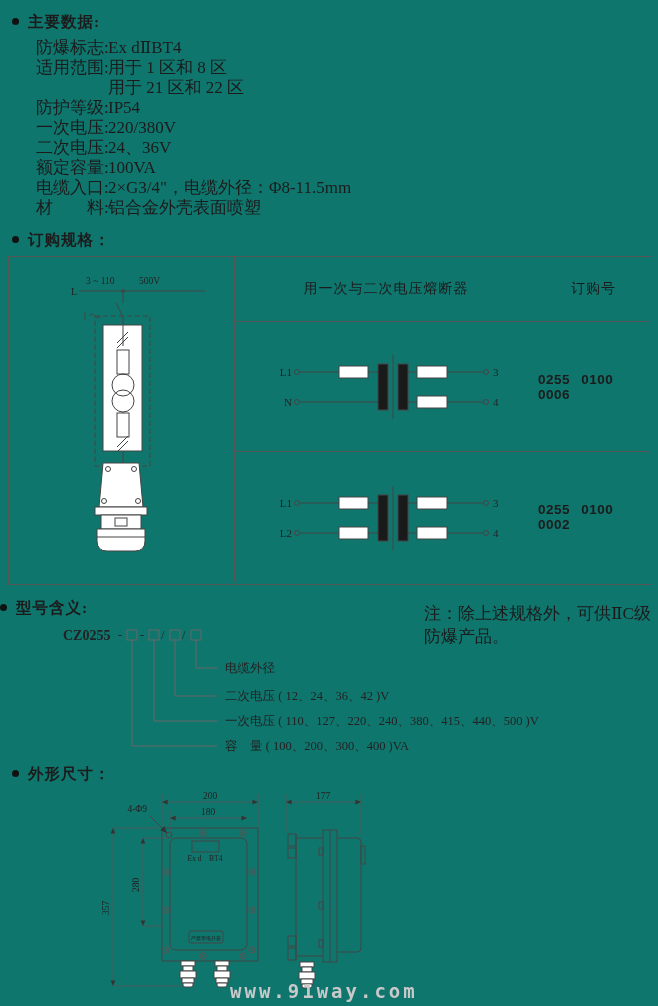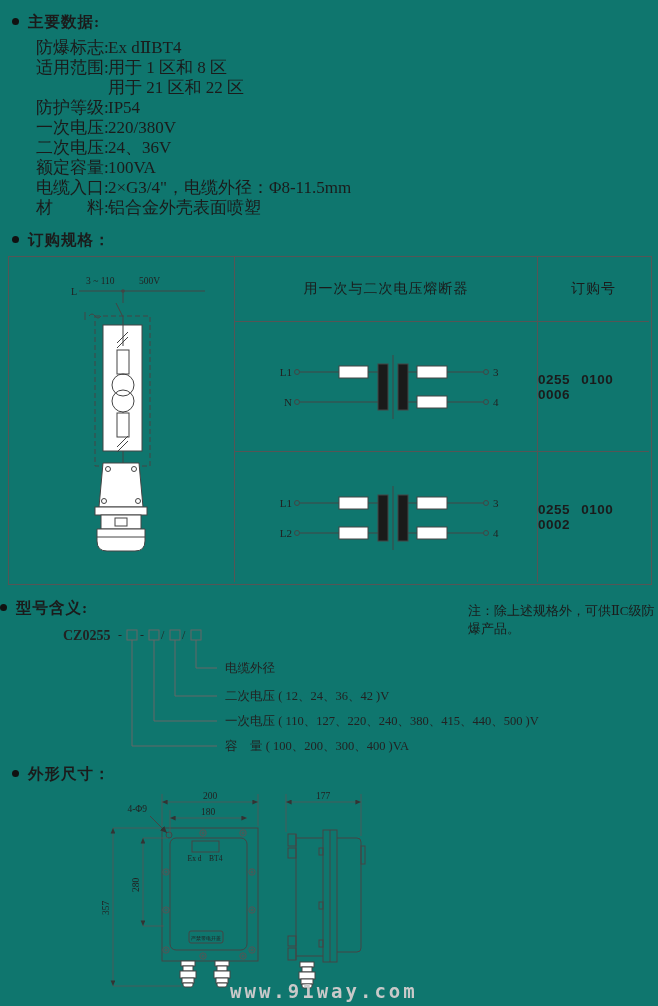--- a/index.html
+++ b/index.html
@@ -14,21 +14,21 @@
   .spec-label{display:inline-block;width:72px;}
   .spec-value{display:inline-block;}
   
   #order-table{position:absolute;left:8px;top:256px;width:642px;height:327px;border:1px solid #555;}
   .tline{position:absolute;background:#555;}
   .cell{position:absolute;display:flex;align-items:center;justify-content:center;}
   .th{font-size:14px;letter-spacing:1px;}
   .order-no{font-size:13.5px;font-weight:bold;word-spacing:7px;letter-spacing:0.5px;
     font-family:"Liberation Sans","DejaVu Sans",sans-serif;}
   svg text{font-family:"Liberation Serif","DejaVu Serif",serif;fill:#222;}
-  .note{font-size:13px;margin-left:44px;}
+  .note{font-size:17px;}
   .watermark{font-family:"DejaVu Sans Mono",monospace;font-size:19px;color:#c9c9c9;letter-spacing:3px;font-weight:bold;}
 </style>
 </head>
 <body>
 
 <div id="page">
 
   <div class="abs" style="left:12px;top:12px;">
     <span class="bullet"></span><span class="heading">主要数据:</span>
   </div>

